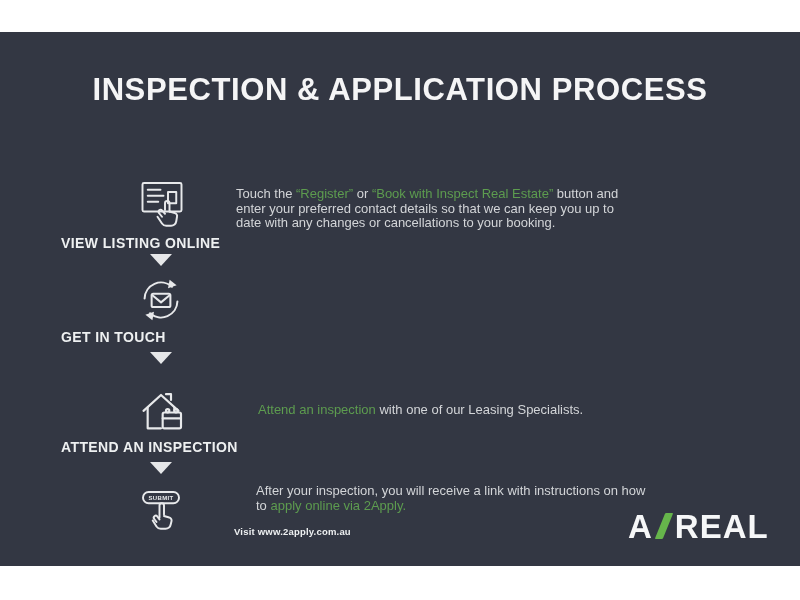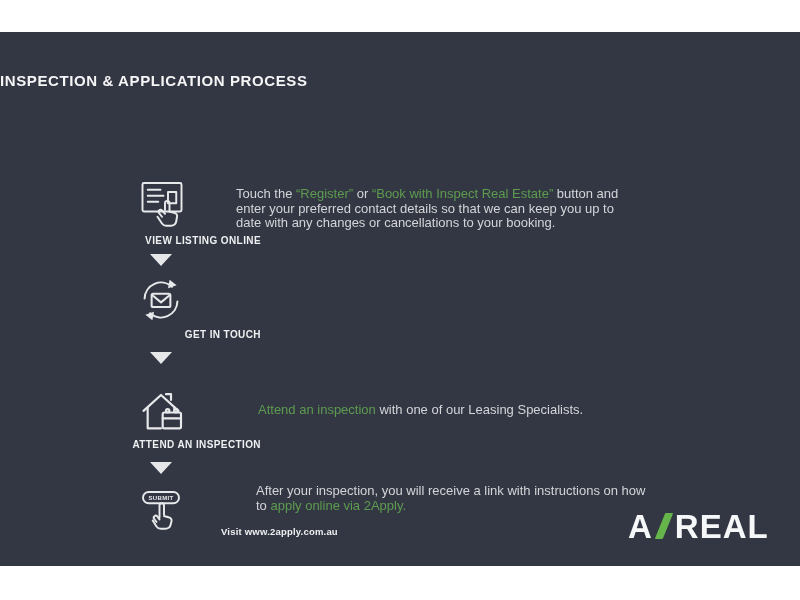--- a/index.html
+++ b/index.html
@@ -1,34 +1,34 @@
 <!DOCTYPE html>
 <html style="--panel-bg: #333743; --green: #5d9c4f; --logo-green: #66b54b;"><head>
 <meta charset="utf-8">
 <style>
   * { margin:0; padding:0; box-sizing:border-box; }
   html,body { width:800px; height:600px; background:#ffffff; overflow:hidden;
     font-family:"Liberation Sans", sans-serif; }
   .page { position:relative; width:800px; height:600px; background:#ffffff; }
   .panel { position:absolute; left:0; top:32px; width:800px; height:534px;
     background:var(--panel-bg,#333743); }
-  .title { position:absolute; left:0; top:40px; width:100%; 
-    color:#f5f5f6; font-size:15px; font-weight:bold; letter-spacing:.6px; }
+  .title { position:absolute; left:0; top:40px; width:100%; text-align:center;
+    color:#f5f5f6; font-size:31px; font-weight:bold; letter-spacing:.6px; }
   .icon-wrap { position:absolute; }
   .icon-wrap svg { display:block; stroke:#e8e9eb; fill:none;
     stroke-width:2.6; stroke-linecap:round; stroke-linejoin:round; }
-  .step-label { position:absolute; left:61px; width:200px; text-align:right;
-    color:#eef0f1; font-size:10px; font-weight:bold; letter-spacing:.4px; }
+  .step-label { position:absolute; left:61px; width:200px; text-align:left;
+    color:#eef0f1; font-size:14px; font-weight:bold; letter-spacing:.4px; }
   .down-arrow { position:absolute; left:150px; width:0; height:0;
     border-left:11px solid transparent; border-right:11px solid transparent;
     border-top:12px solid #e6e7e9; }
   .para { position:absolute; left:236px; width:400px; color:#d3d5d8;
     font-size:13px; line-height:14.6px; }
   .para .green { color:var(--green,#5d9c4f); }
-  .note { position:absolute; left:221px; top:494px; color:#eef0f1;
+  .note { position:absolute; left:234px; top:494px; color:#eef0f1;
     font-size:9.5px; font-weight:bold; letter-spacing:.2px; }
   .logo { position:absolute; left:628px; top:476px; display:flex;
     align-items:center; color:#f6f7f8; font-size:33px; font-weight:bold;
     letter-spacing:1px; }
   .logo-slash { display:inline-block; width:8px; height:26px; margin:0 7px 2px 7px;
     background:var(--logo-green,#66b54b); transform:skewX(-22deg); border-radius:1px; }
   .btn-text { font-family:"Liberation Sans", sans-serif; font-size:8px;
     font-weight:bold; fill:#e8e9eb; stroke:none; letter-spacing:.5px; }
 </style>
 </head>

